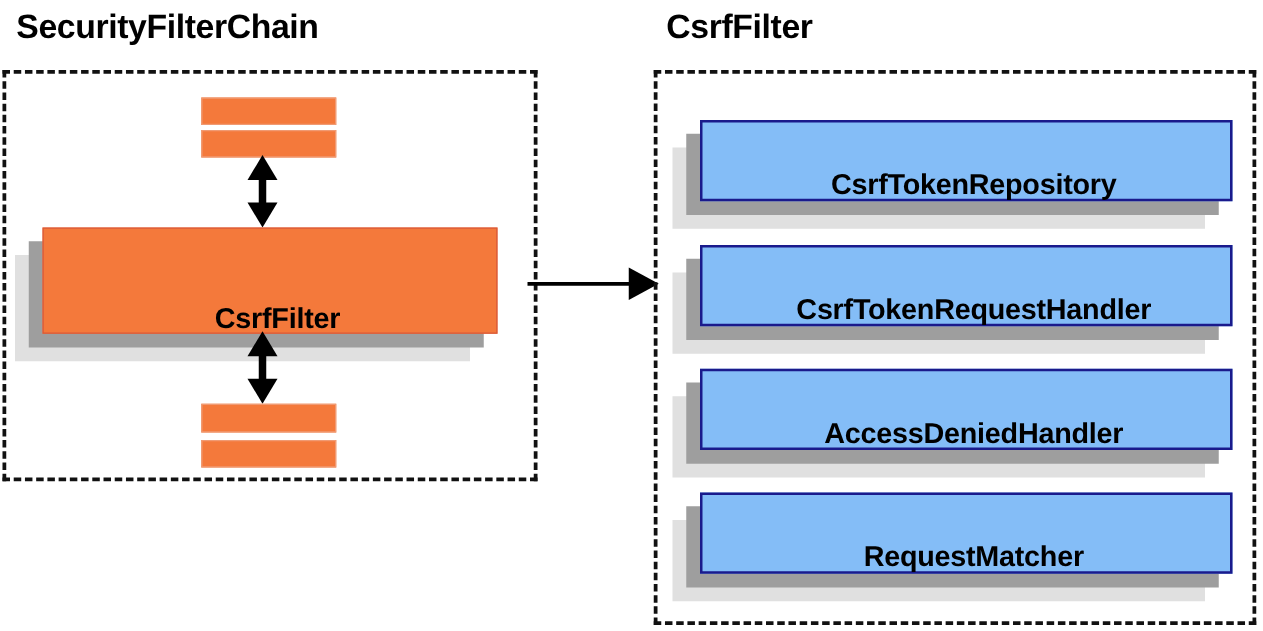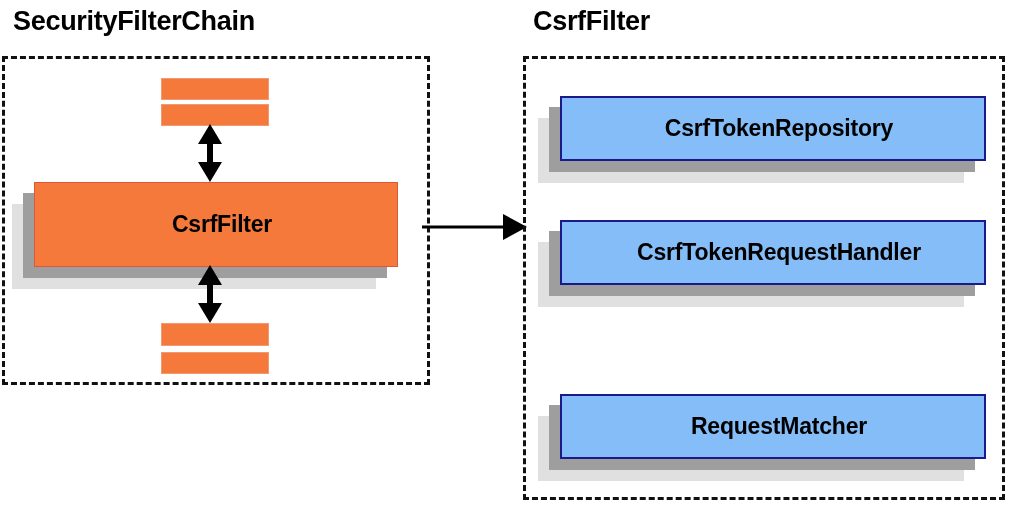--- a/index.html
+++ b/index.html
@@ -58,21 +58,21 @@
   }
   .stack .shadow-far  { background: #e0e0e0; transform: translate(-22px, 22px); }
   .stack .shadow-near { background: #9e9e9e; transform: translate(-11px, 11px); }
   .stack .face {
     position: absolute;
     left: 0; top: 0;
     width: 100%;
     height: 100%;
     box-sizing: border-box;
     display: flex;
-    align-items: center;
+    align-items: flex-end;
     justify-content: center;
     padding-left: 12px;
   }
   .stack .face .label {
     font-size: 23px;
     font-weight: bold;
     color: #000000;
     letter-spacing: -0.2px;
     white-space: nowrap;
     line-height: 1;
@@ -108,21 +108,21 @@
   .arrow-svg {
     position: absolute;
     overflow: visible;
   }
   #arrow-up-down-top    { left: 195px; top: 124px; }
   #arrow-up-down-bottom { left: 195px; top: 265px; }
   #arrow-chain-to-filter{ left: 422px; top: 212px; }
 
   
   #box-csrftokenrepository    { left: 560px; top: 96px;  width: 426px; height: 65px; }
-  #box-csrftokenrequesthandler{ left: 560px; top: 196px; width: 426px; height: 65px; margin-top: 24px; }
+  #box-csrftokenrequesthandler{ left: 560px; top: 196px; width: 426px; height: 65px; }
   #box-accessdeniedhandler    { left: 560px; top: 295px; width: 426px; height: 65px; }
   #box-requestmatcher         { left: 560px; top: 394px; width: 426px; height: 65px; }
 </style>
 </head>
 <body>
 
 <div class="canvas">
 
   <div class="panel-title" id="title-left">SecurityFilterChain</div>
 
@@ -172,20 +172,27 @@
   </div>
 
   <div class="stack blue" id="box-csrftokenrequesthandler">
     <div class="shadow-far"></div>
     <div class="shadow-near"></div>
     <div class="face">
       <span class="label">CsrfTokenRequestHandler</span>
     </div>
   </div>
 
+  <div class="stack blue" id="box-accessdeniedhandler">
+    <div class="shadow-far"></div>
+    <div class="shadow-near"></div>
+    <div class="face">
+      <span class="label">AccessDeniedHandler</span>
+    </div>
+  </div>
 
   <div class="stack blue" id="box-requestmatcher">
     <div class="shadow-far"></div>
     <div class="shadow-near"></div>
     <div class="face">
       <span class="label">RequestMatcher</span>
     </div>
   </div>
 
 </div>

